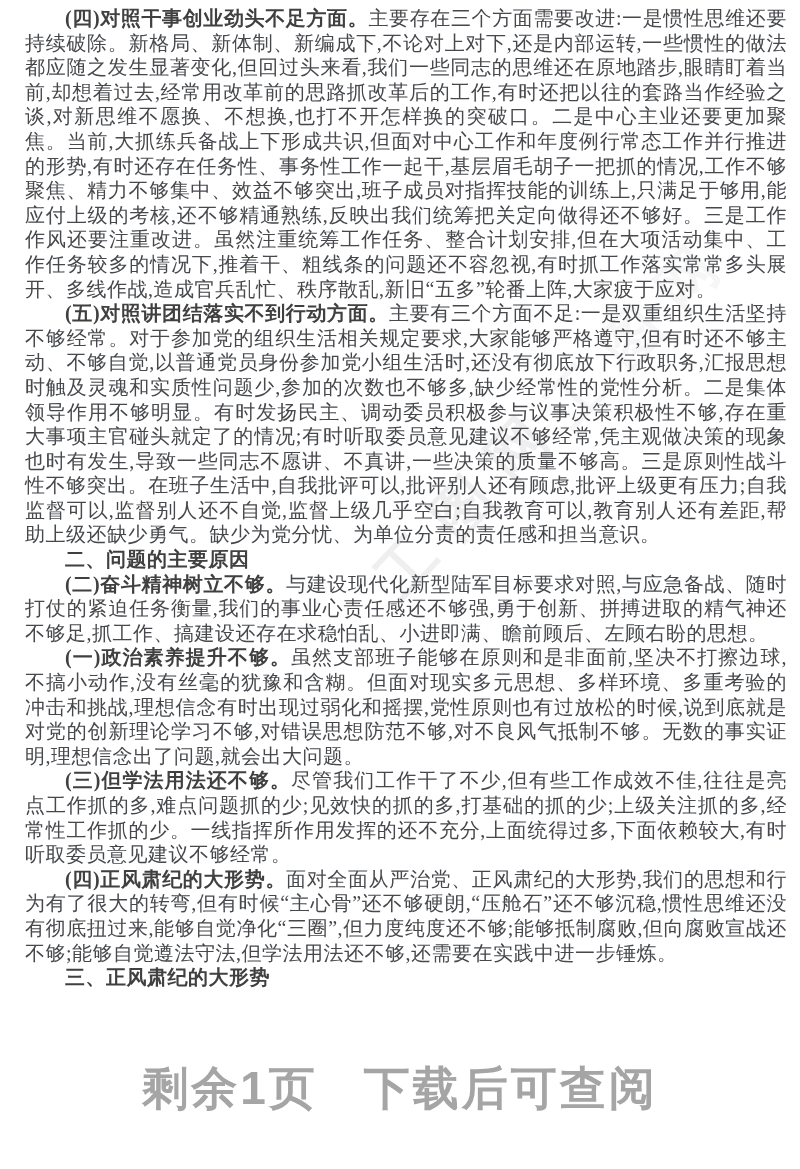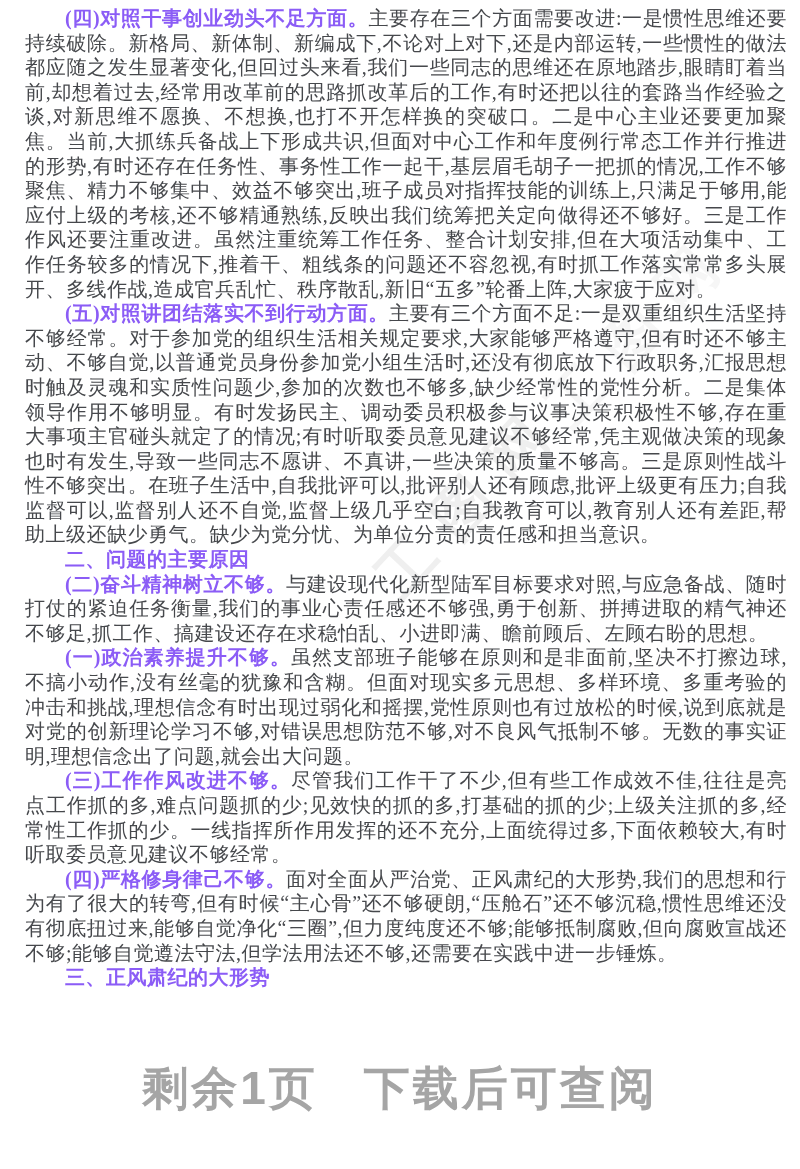--- a/index.html
+++ b/index.html
@@ -21,21 +21,21 @@
     line-height: 24.6px;
     color: #46484c;
     letter-spacing: 0.5px;
   }
   .content p {
     margin: 0;
     text-indent: 2em;
   }
   .lead {
     font-weight: bold;
-    color: #8b5cf6;
+    color: #404040;
   }
   .heading-para {
     font-weight: bold;
     color: #2c2e33;
   }
   .watermark {
     position: absolute;
     left: 470px;
     top: 500px;
     transform: translate(-50%, -50%) rotate(-47deg);
@@ -87,23 +87,23 @@
     <p><span class="lead">(四)对照干事创业劲头不足方面。</span><span>主要存在三个方面需要改进:一是惯性思维还要持续破除。新格局、新体制、新编成下,不论对上对下,还是内部运转,一些惯性的做法都应随之发生显著变化,但回过头来看,我们一些同志的思维还在原地踏步,眼睛盯着当前,却想着过去,经常用改革前的思路抓改革后的工作,有时还把以往的套路当作经验之谈,对新思维不愿换、不想换,也打不开怎样换的突破口。二是中心主业还要更加聚焦。当前,大抓练兵备战上下形成共识,但面对中心工作和年度例行常态工作并行推进的形势,有时还存在任务性、事务性工作一起干,基层眉毛胡子一把抓的情况,工作不够聚焦、精力不够集中、效益不够突出,班子成员对指挥技能的训练上,只满足于够用,能应付上级的考核,还不够精通熟练,反映出我们统筹把关定向做得还不够好。三是工作作风还要注重改进。虽然注重统筹工作任务、整合计划安排,但在大项活动集中、工作任务较多的情况下,推着干、粗线条的问题还不容忽视,有时抓工作落实常常多头展开、多线作战,造成官兵乱忙、秩序散乱,新旧“五多”轮番上阵,大家疲于应对。</span></p>
 
     <p><span class="lead">(五)对照讲团结落实不到行动方面。</span><span>主要有三个方面不足:一是双重组织生活坚持不够经常。对于参加党的组织生活相关规定要求,大家能够严格遵守,但有时还不够主动、不够自觉,以普通党员身份参加党小组生活时,还没有彻底放下行政职务,汇报思想时触及灵魂和实质性问题少,参加的次数也不够多,缺少经常性的党性分析。二是集体领导作用不够明显。有时发扬民主、调动委员积极参与议事决策积极性不够,存在重大事项主官碰头就定了的情况;有时听取委员意见建议不够经常,凭主观做决策的现象也时有发生,导致一些同志不愿讲、不真讲,一些决策的质量不够高。三是原则性战斗性不够突出。在班子生活中,自我批评可以,批评别人还有顾虑,批评上级更有压力;自我监督可以,监督别人还不自觉,监督上级几乎空白;自我教育可以,教育别人还有差距,帮助上级还缺少勇气。缺少为党分忧、为单位分责的责任感和担当意识。</span></p>
 
     <p class="heading-para"><span class="lead">二、问题的主要原因</span><span></span></p>
 
     <p><span class="lead">(二)奋斗精神树立不够。</span><span>与建设现代化新型陆军目标要求对照,与应急备战、随时打仗的紧迫任务衡量,我们的事业心责任感还不够强,勇于创新、拼搏进取的精气神还不够足,抓工作、搞建设还存在求稳怕乱、小进即满、瞻前顾后、左顾右盼的思想。</span></p>
 
     <p><span class="lead">(一)政治素养提升不够。</span><span>虽然支部班子能够在原则和是非面前,坚决不打擦边球,不搞小动作,没有丝毫的犹豫和含糊。但面对现实多元思想、多样环境、多重考验的冲击和挑战,理想信念有时出现过弱化和摇摆,党性原则也有过放松的时候,说到底就是对党的创新理论学习不够,对错误思想防范不够,对不良风气抵制不够。无数的事实证明,理想信念出了问题,就会出大问题。</span></p>
 
-    <p><span class="lead">(三)工作作风改进不够。</span><span>尽管我们工作干了不少,但有些工作成效不佳,往往是亮点工作抓的多,难点问题抓的少;见效快的抓的多,打基础的抓的少;上级关注抓的多,经常性工作抓的少。一线指挥所作用发挥的还不充分,上面统得过多,下面依赖较大,有时听取委员意见建议不够经常。</span></p>
+    <p><span class="lead">(三)但学法用法还不够。</span><span>尽管我们工作干了不少,但有些工作成效不佳,往往是亮点工作抓的多,难点问题抓的少;见效快的抓的多,打基础的抓的少;上级关注抓的多,经常性工作抓的少。一线指挥所作用发挥的还不充分,上面统得过多,下面依赖较大,有时听取委员意见建议不够经常。</span></p>
 
-    <p><span class="lead">(四)严格修身律己不够。</span><span>面对全面从严治党、正风肃纪的大形势,我们的思想和行为有了很大的转弯,但有时候“主心骨”还不够硬朗,“压舱石”还不够沉稳,惯性思维还没有彻底扭过来,能够自觉净化“三圈”,但力度纯度还不够;能够抵制腐败,但向腐败宣战还不够;能够自觉遵法守法,但学法用法还不够,还需要在实践中进一步锤炼。</span></p>
+    <p><span class="lead">(四)正风肃纪的大形势。</span><span>面对全面从严治党、正风肃纪的大形势,我们的思想和行为有了很大的转弯,但有时候“主心骨”还不够硬朗,“压舱石”还不够沉稳,惯性思维还没有彻底扭过来,能够自觉净化“三圈”,但力度纯度还不够;能够抵制腐败,但向腐败宣战还不够;能够自觉遵法守法,但学法用法还不够,还需要在实践中进一步锤炼。</span></p>
 
     <p class="heading-para"><span class="lead">三、正风肃纪的大形势</span><span></span></p>
   </div>
 
   <div class="footer">
     <span>剩余1页</span><span class="gap"></span><span>下载后可查阅</span>
   </div>
 
 </div>
 

